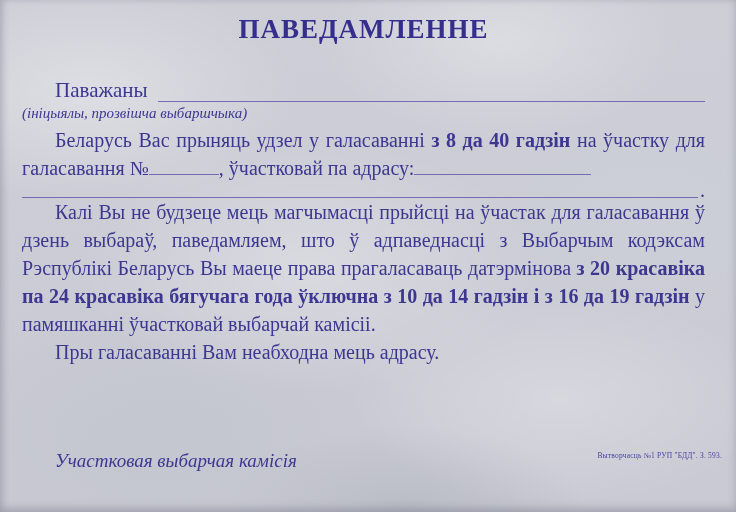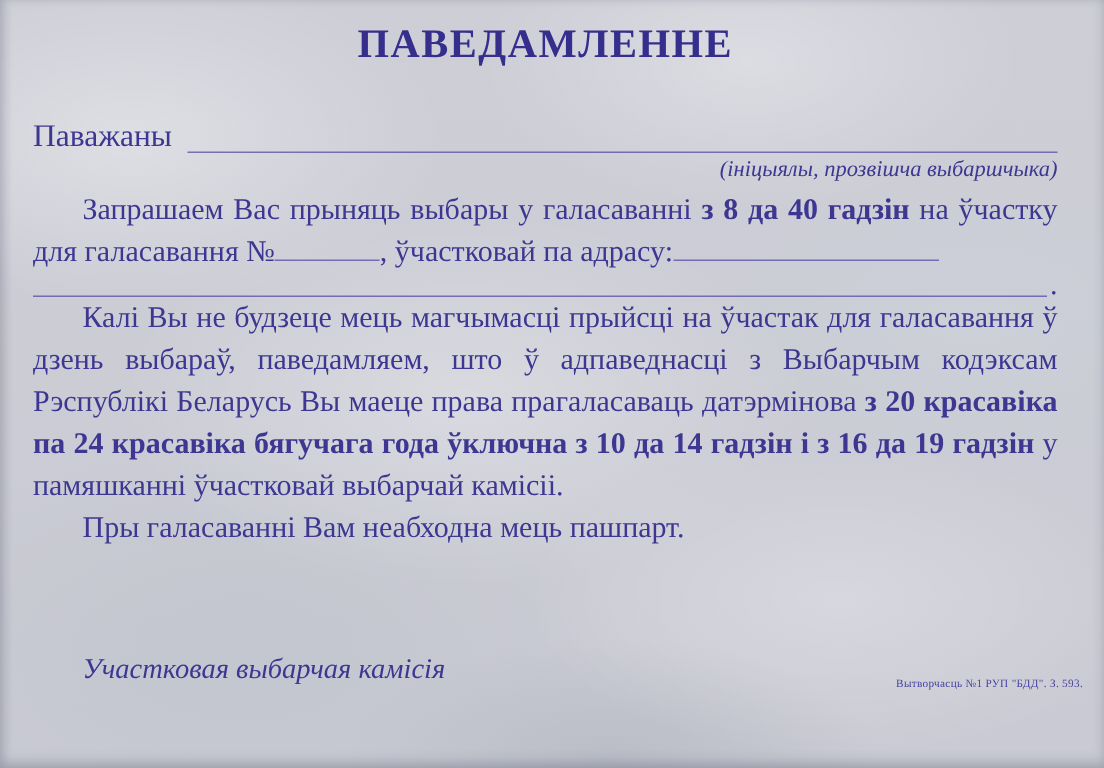--- a/index.html
+++ b/index.html
@@ -37,28 +37,28 @@
     line-height:34px;
   }
 
   .salut {
     display:flex;
     align-items:flex-end;
     margin-top:32px;
     font-size:21px;
     line-height:24px;
   }
-  .salut-label { margin-right:10px; white-space:nowrap; }
+  .salut-label { margin-left:33px; margin-right:10px; white-space:nowrap; }
   .salut-blank {
     flex:1;
     border-bottom:1.5px solid rgba(85,75,165,.75);
     height:22px;
   }
   .salut-caption {
-    text-align:right;
+    text-align:left;
     font-style:italic;
     font-size:15px;
     line-height:18px;
     margin-top:2px;
   }
 
   .body-text { margin-top:4px; }
   .para {
     margin:0;
     font-size:20px;
@@ -85,21 +85,21 @@
   }
   .rule-line {
     flex:1;
     border-bottom:1.5px solid rgba(85,75,165,.75);
     height:14px;
   }
   .rule-dot { padding-left:2px; }
 
   .signature {
     position:absolute;
-    left:55px; top:436px;
+    left:55px; top:450px;
     font-style:italic;
     font-size:19px;
   }
   .printers-mark {
     position:absolute;
     right:14px; top:451px;
     font-size:7.5px;
     letter-spacing:.2px;
     color:#4a44a0;
   }
@@ -114,30 +114,30 @@
 
     <div class="salut">
       <span class="salut-label">Паважаны</span>
       <span class="salut-blank"></span>
     </div>
     <div class="salut-caption">(ініцыялы, прозвішча выбаршчыка)</div>
 
     <div class="body-text">
 
 
-      <p class="para"><span>Запрашаем Вас прыняць выбары у галасаванні </span><span class="b">з 8 да 40 гадзін</span><span> на ўчастку для галасавання №</span><span class="blank blank-number"></span><span>, ўчастковай па адрасу:</span><span class="blank blank-address"></span></p>
+      <p class="para"><span>Беларусь Вас прыняць удзел у галасаванні </span><span class="b">з 8 да 40 гадзін</span><span> на ўчастку для галасавання №</span><span class="blank blank-number"></span><span>, ўчастковай па адрасу:</span><span class="blank blank-address"></span></p>
 
       <div class="rule-row">
         <span class="rule-line"></span>
         <span class="rule-dot">.</span>
       </div>
 
       <p class="para"><span>Калі Вы не будзеце мець магчымасці прыйсці на ўчастак для галасавання ў дзень выбараў, паведамляем, што ў адпаведнасці з Выбарчым кодэксам Рэспублікі Беларусь Вы маеце права прагаласаваць датэрмінова </span><span class="b">з 20 красавіка па 24 красавіка бягучага года ўключна з 10 да 14 гадзін і з 16 да 19 гадзін</span><span> у памяшканні ўчастковай выбарчай камісіі.</span></p>
 
-      <p class="para">Пры галасаванні Вам неабходна мець пашпарт.</p>
+      <p class="para">Пры галасаванні Вам неабходна мець адрасу.</p>
 
     </div>
   </div>
 
   <div class="signature">Участковая выбарчая камісія</div>
 
   <div class="printers-mark">Вытворчасць №1 РУП "БДД". З. 593.</div>
 </div>
 
 </body></html>

